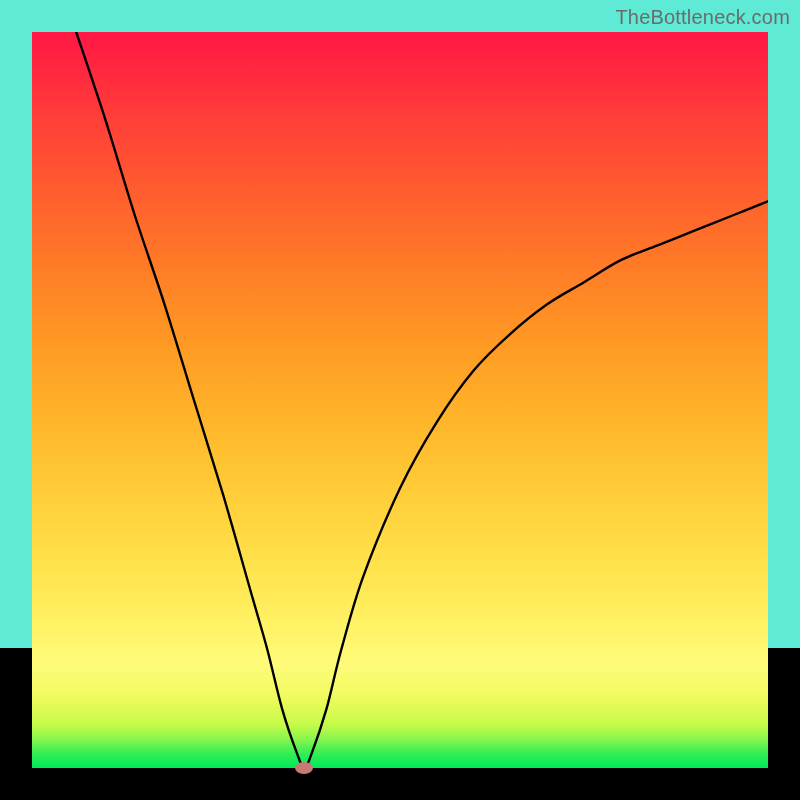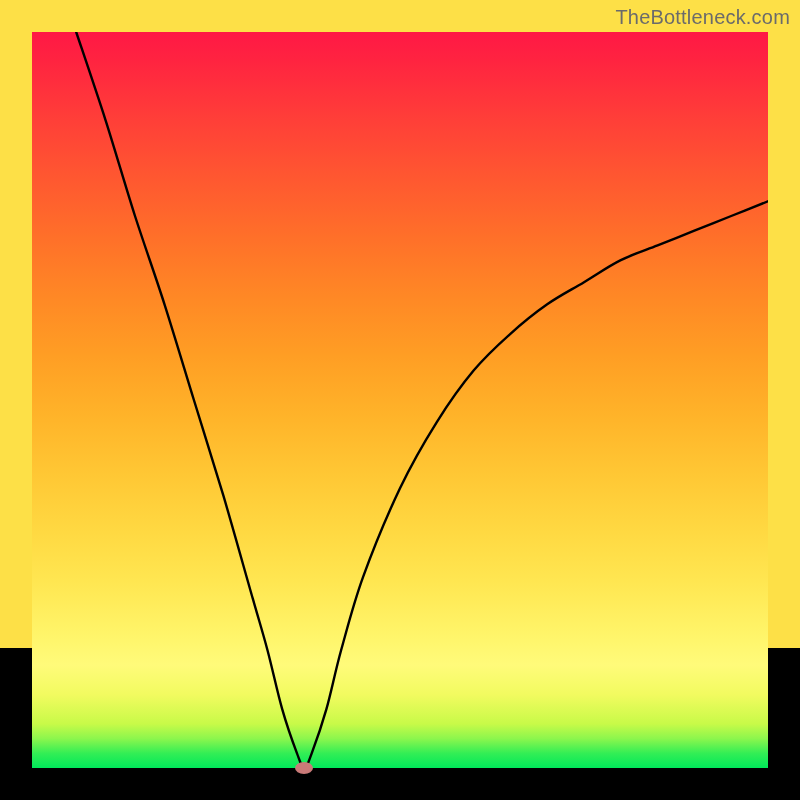--- a/index.html
+++ b/index.html
@@ -8,21 +8,21 @@
     width: 800px;
     height: 800px;
     overflow: hidden;
     background: #000;
     font-family: Arial, Helvetica, sans-serif;
   }
   .frame {
     position: relative;
     width: 800px;
     height: 648px;
-    background: #fde047;
+    background: #5eead4;
   }
   .plot {
     position: absolute;
     left: 32px;
     top: 32px;
     width: 736px;
     height: 736px;
     
     background: linear-gradient(
       to top,

